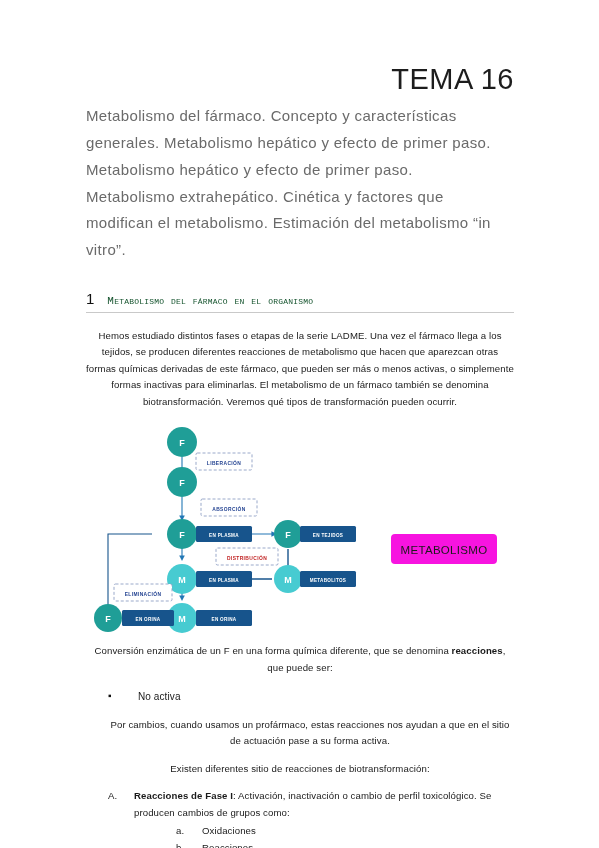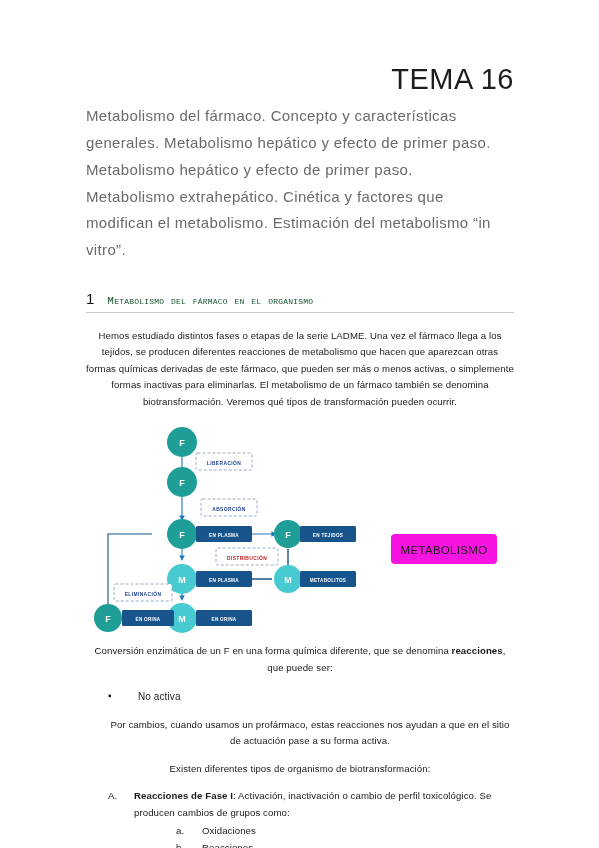--- a/index.html
+++ b/index.html
@@ -317,21 +317,21 @@
     <p class="para">
       <span>Conversión enzimática de un F en una forma química diferente, que se denomina </span><b>reacciones</b><span>, que puede ser:</span>
     </p>
 
     <ul class="bullets">
       <li>No activa</li>
     </ul>
 
     <p class="para indent">Por cambios, cuando usamos un profármaco, estas reacciones nos ayudan a que en el sitio de actuación pase a su forma activa.</p>
 
-    <p class="para">Existen diferentes tipos de organismo de biotransformación:</p>
+    <p class="para">Existen diferentes sitio de reacciones de biotransformación:</p>
 
     <ul class="alpha-list">
       <li class="alpha-item">
         <span class="alpha-marker">A.</span><b>Reacciones de Fase I</b><span>: Activación, inactivación o cambio de perfil toxicológico. Se producen cambios de grupos como:</span>
         <ul class="sub-list">
           <li class="sub-item">
             <span class="sub-marker">a.</span><span>Oxidaciones</span>
           </li>
           <li class="sub-item">
             <span class="sub-marker">b.</span><span>Reacciones</span>

